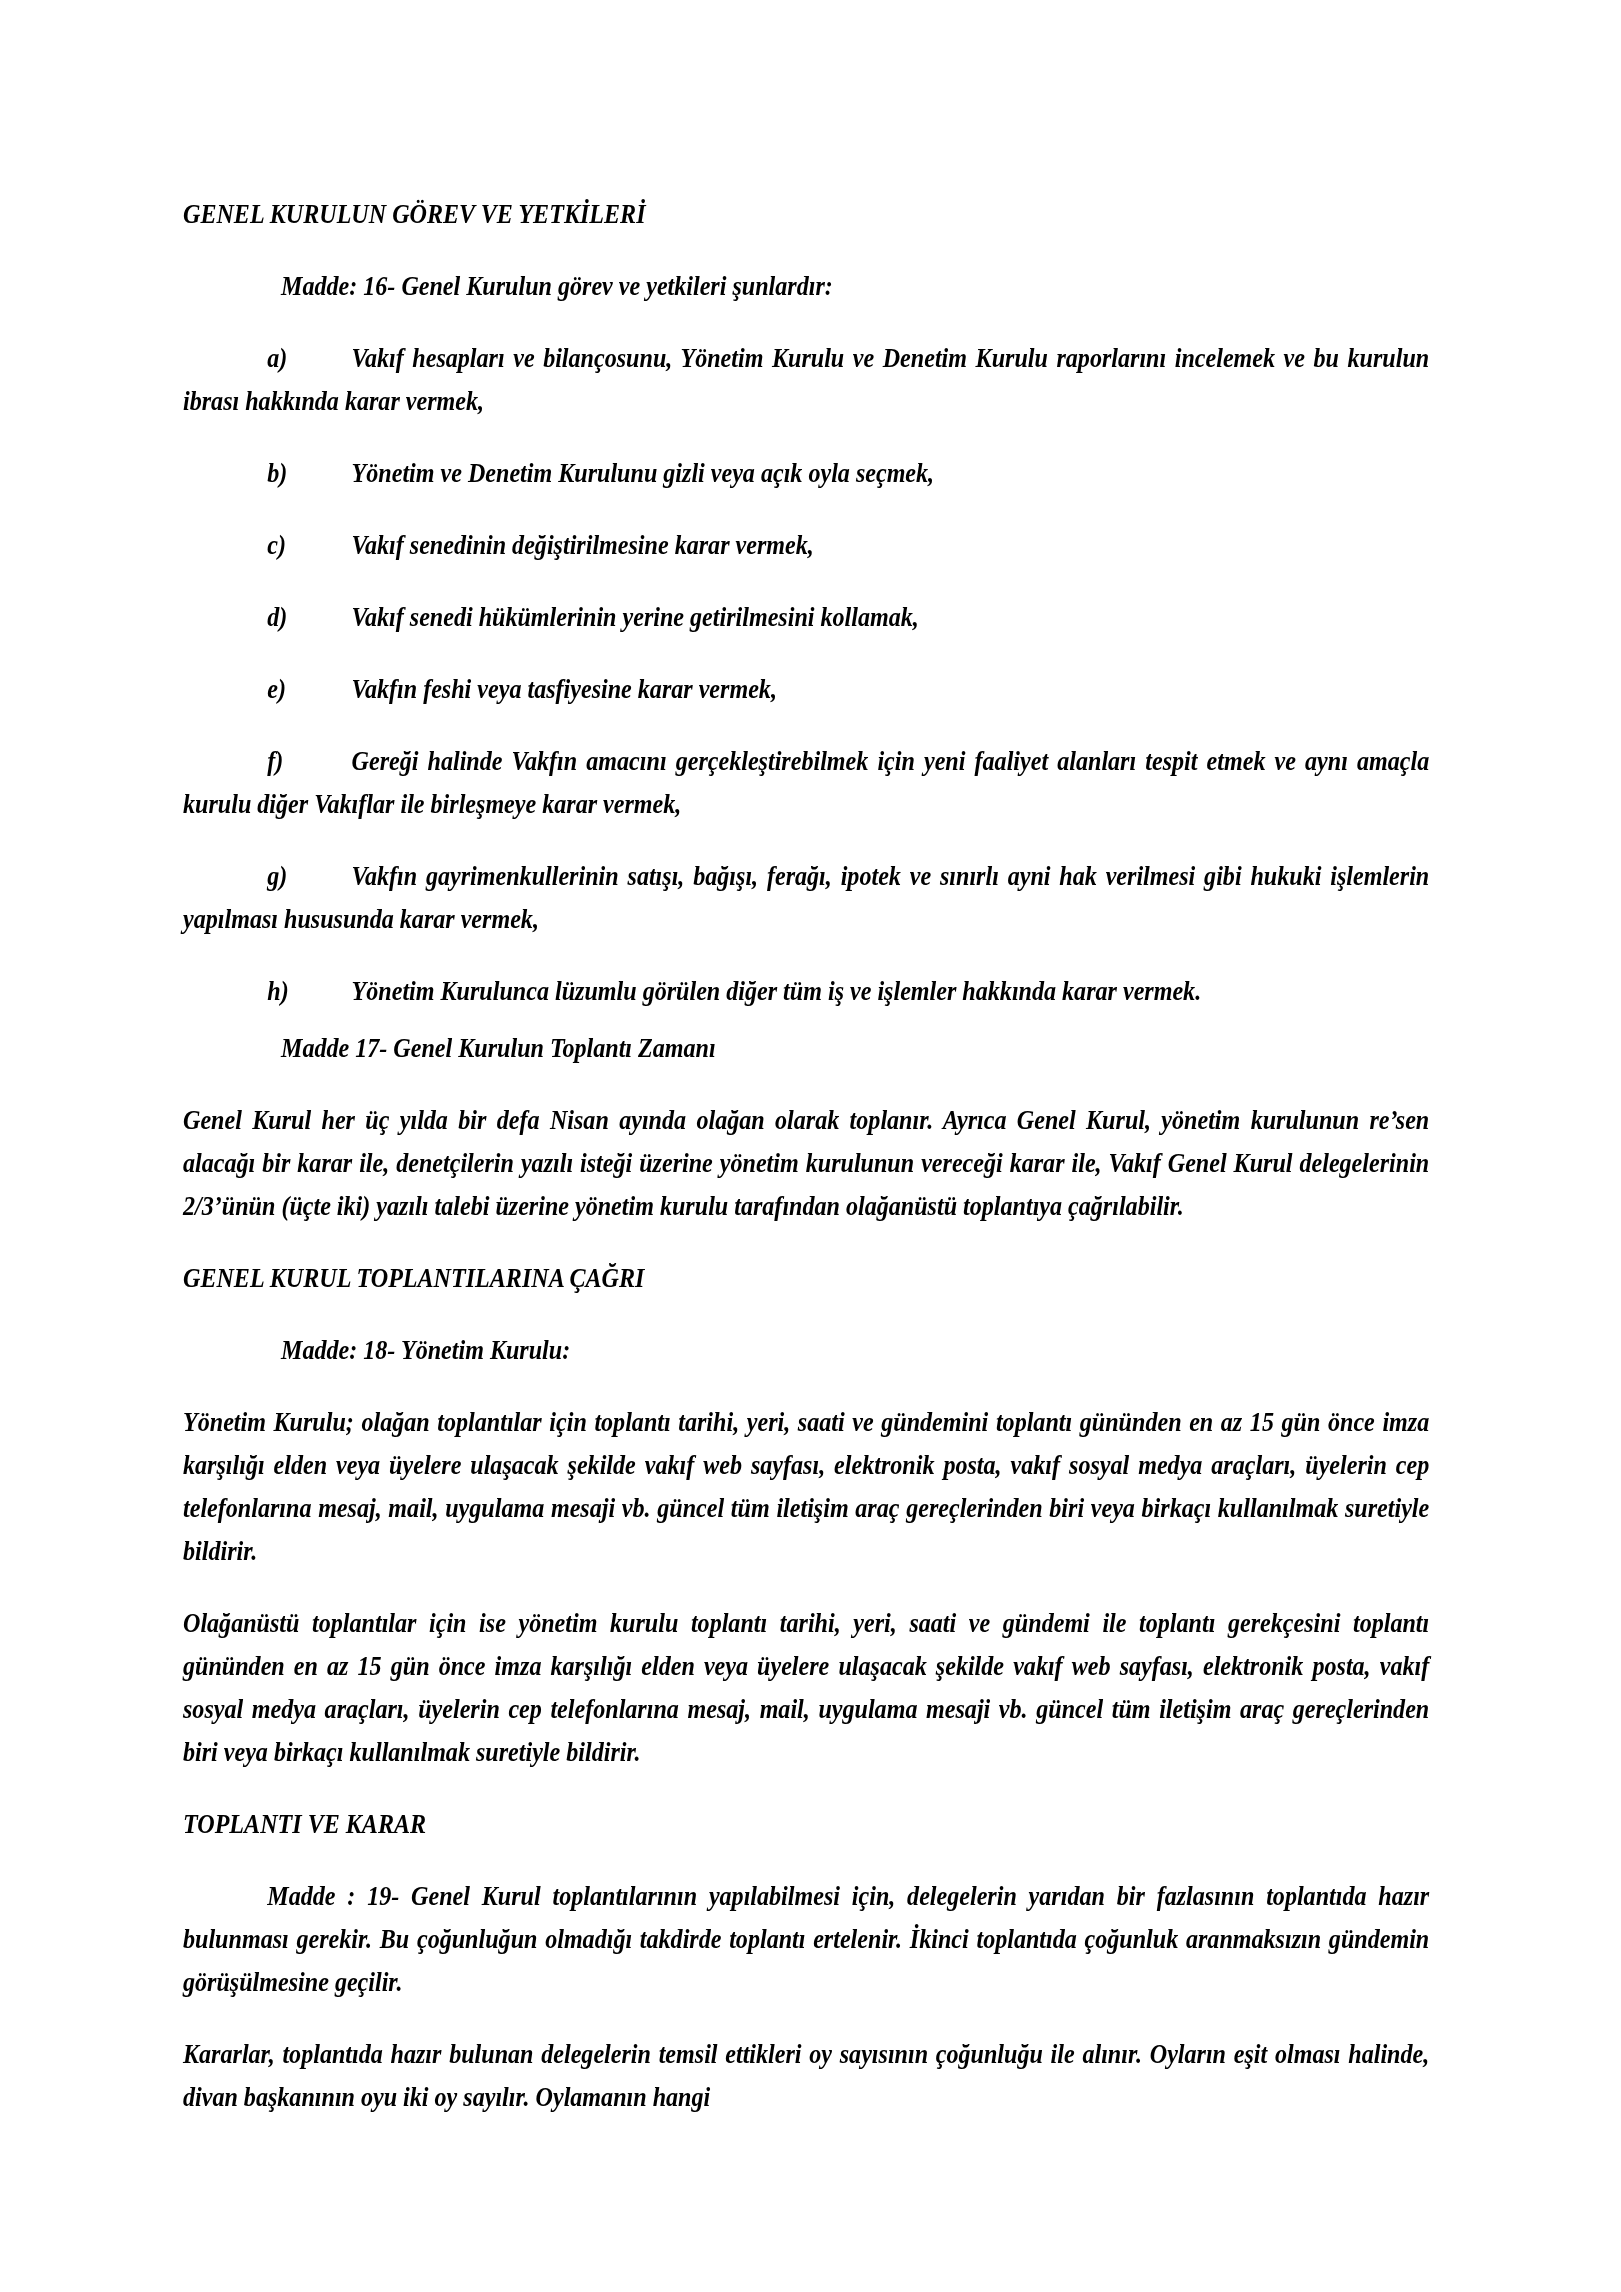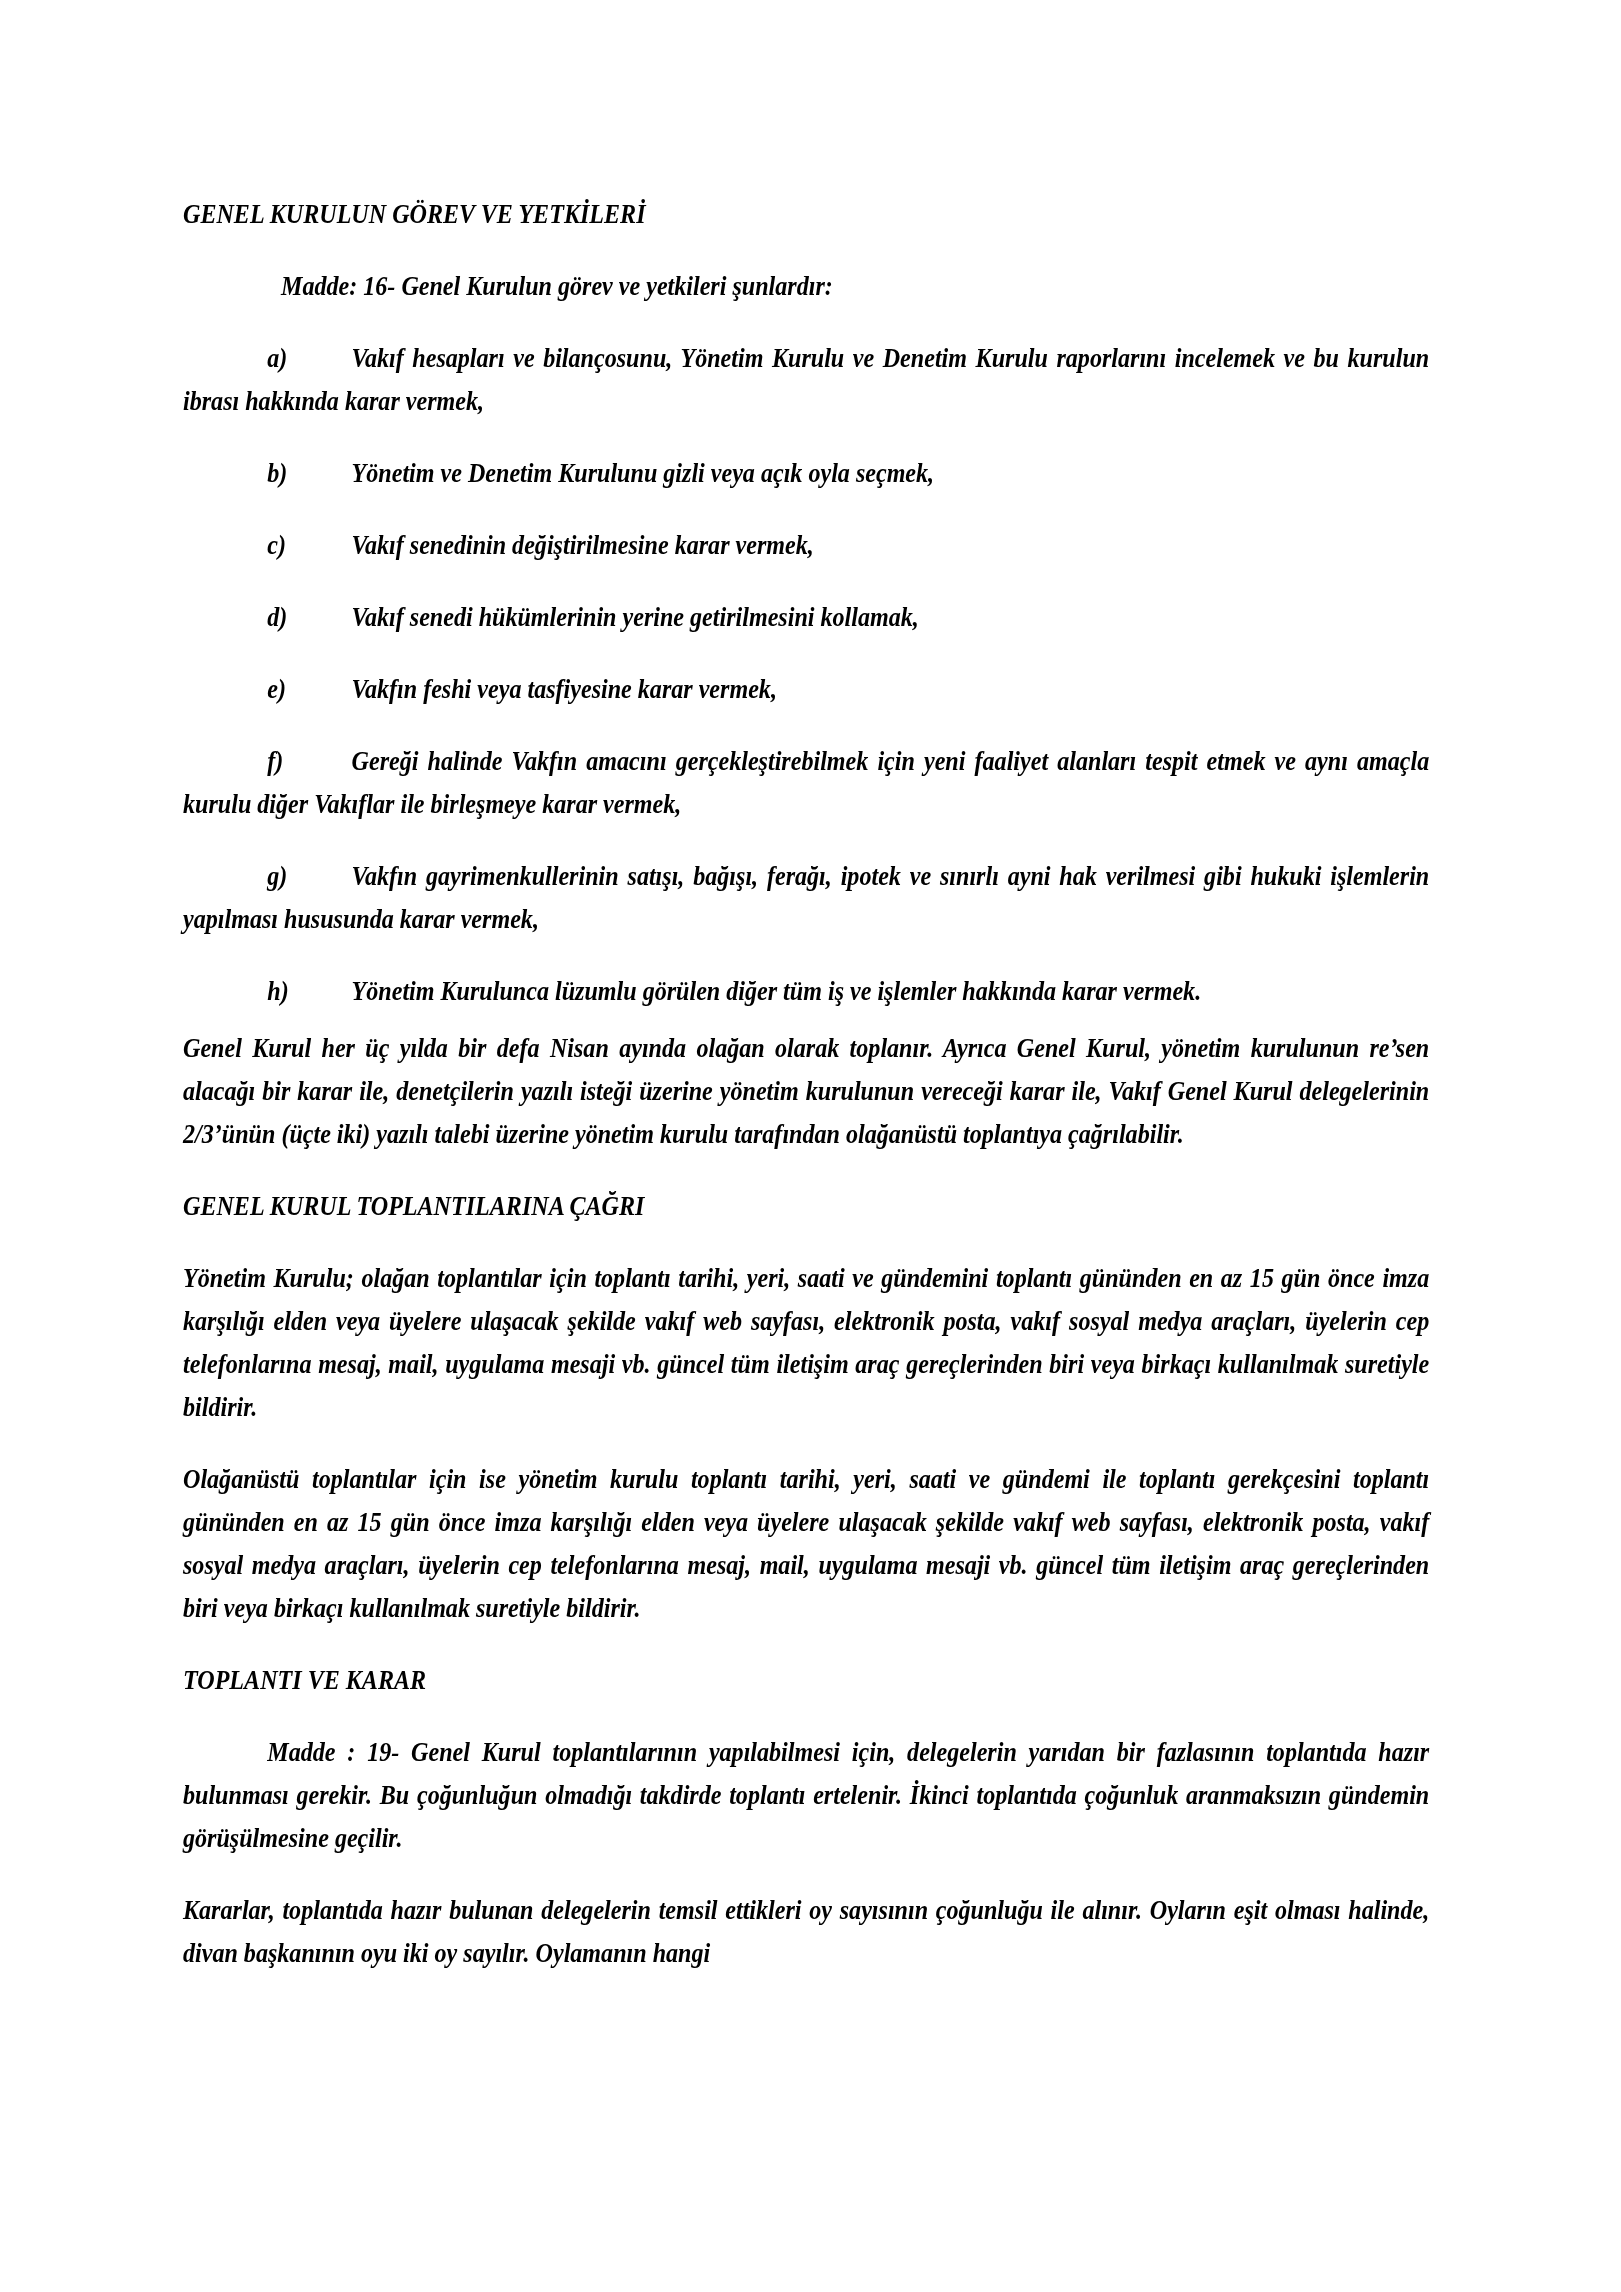--- a/index.html
+++ b/index.html
@@ -77,25 +77,27 @@
     <p class="item"><span class="lbl">a)</span><span>Vakıf hesapları ve bilançosunu, Yönetim Kurulu ve Denetim Kurulu raporlarını incelemek ve bu kurulun ibrası hakkında karar vermek,</span></p>
     <p class="item"><span class="lbl">b)</span><span>Yönetim ve Denetim Kurulunu gizli veya açık oyla seçmek,</span></p>
     <p class="item"><span class="lbl">c)</span><span>Vakıf senedinin değiştirilmesine karar vermek,</span></p>
     <p class="item"><span class="lbl">d)</span><span>Vakıf senedi hükümlerinin yerine getirilmesini kollamak,</span></p>
     <p class="item"><span class="lbl">e)</span><span>Vakfın feshi veya tasfiyesine karar vermek,</span></p>
     <p class="item"><span class="lbl">f)</span><span>Gereği halinde Vakfın amacını gerçekleştirebilmek için yeni faaliyet alanları tespit etmek ve aynı amaçla kurulu diğer Vakıflar ile birleşmeye karar vermek,</span></p>
     <p class="item"><span class="lbl">g)</span><span>Vakfın gayrimenkullerinin satışı, bağışı, ferağı, ipotek ve sınırlı ayni hak verilmesi gibi hukuki işlemlerin yapılması hususunda karar vermek,</span></p>
     <p class="item" style="margin-bottom:13.7px;"><span class="lbl">h)</span><span>Yönetim Kurulunca lüzumlu görülen diğer tüm iş ve işlemler hakkında karar vermek.</span></p>
   </div>
 
+  <div class="madde-title"><span class="cond" style="display:inline-block;width:auto;">Madde 17- Genel Kurulun Toplantı Zamanı</span></div>
   <div class="cond">
     <p class="para">Genel Kurul her üç yılda bir defa Nisan ayında olağan olarak toplanır. Ayrıca Genel Kurul, yönetim kurulunun re’sen alacağı bir karar ile, denetçilerin yazılı isteği üzerine yönetim kurulunun vereceği karar ile, Vakıf Genel Kurul delegelerinin 2/3’ünün (üçte iki) yazılı talebi üzerine yönetim kurulu tarafından olağanüstü toplantıya çağrılabilir.</p>
   </div>
 
   <div class="heading">GENEL KURUL TOPLANTILARINA ÇAĞRI</div>
+  <div class="madde-title"><span class="cond" style="display:inline-block;width:auto;">Madde: 18- Yönetim Kurulu:</span></div>
   <div class="cond">
     <p class="para">Yönetim Kurulu; olağan toplantılar için toplantı tarihi, yeri, saati ve gündemini toplantı gününden en az 15 gün önce imza karşılığı elden veya üyelere ulaşacak şekilde vakıf web sayfası, elektronik posta, vakıf sosyal medya araçları, üyelerin cep telefonlarına mesaj, mail, uygulama mesaji vb. güncel tüm iletişim araç gereçlerinden biri veya birkaçı kullanılmak suretiyle bildirir.</p>
     <p class="para">Olağanüstü toplantılar için ise yönetim kurulu toplantı tarihi, yeri, saati ve gündemi ile toplantı gerekçesini toplantı gününden en az 15 gün önce imza karşılığı elden veya üyelere ulaşacak şekilde vakıf web sayfası, elektronik posta, vakıf sosyal medya araçları, üyelerin cep telefonlarına mesaj, mail, uygulama mesaji vb. güncel tüm iletişim araç gereçlerinden biri veya birkaçı kullanılmak suretiyle bildirir.</p>
   </div>
 
   <div class="heading">TOPLANTI VE KARAR</div>
   <div class="cond">
     <p class="madde-para">Madde : 19- Genel Kurul toplantılarının yapılabilmesi için, delegelerin yarıdan bir fazlasının toplantıda hazır bulunması gerekir. Bu çoğunluğun olmadığı takdirde toplantı ertelenir. İkinci toplantıda çoğunluk aranmaksızın gündemin görüşülmesine geçilir.</p>
     <p class="para">Kararlar, toplantıda hazır bulunan delegelerin temsil ettikleri oy sayısının çoğunluğu ile alınır. Oyların eşit olması halinde, divan başkanının oyu iki oy sayılır. Oylamanın hangi</p>
   </div>

